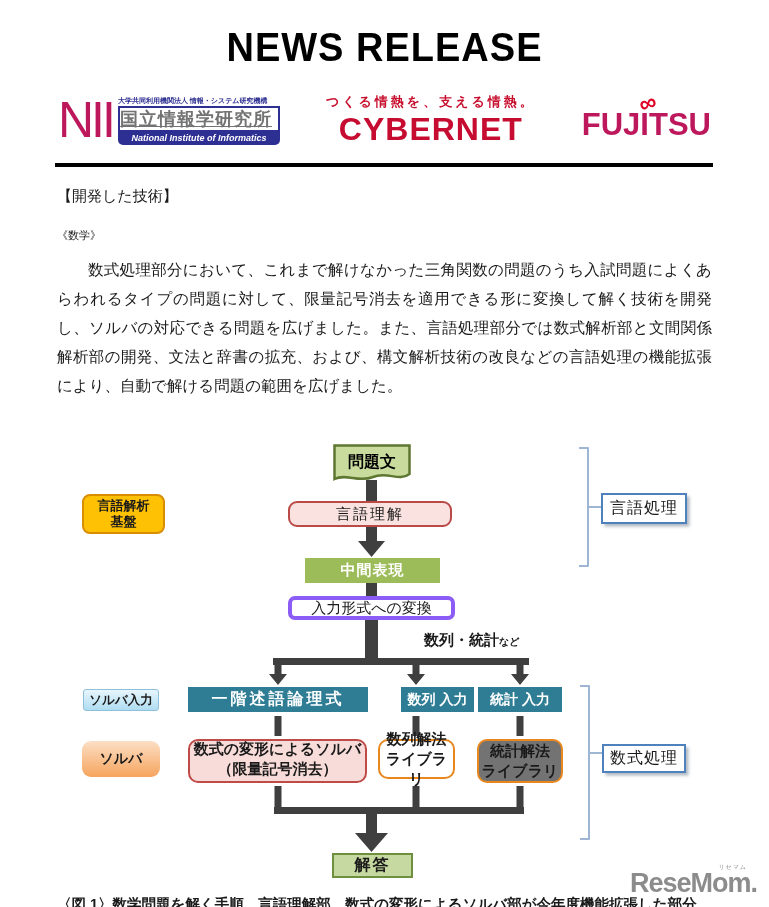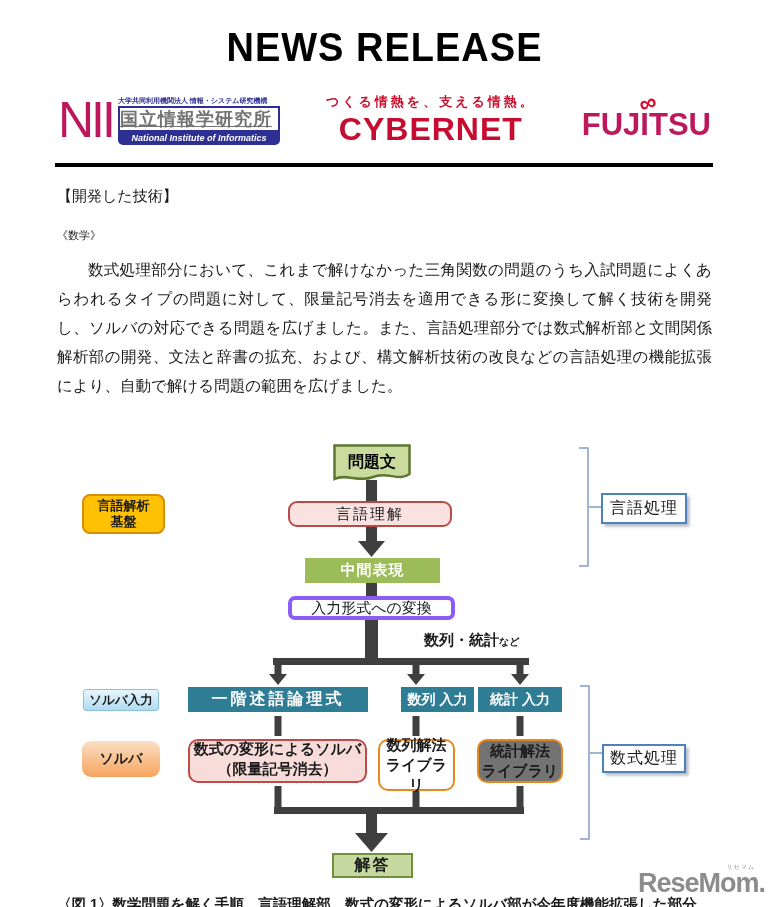--- a/index.html
+++ b/index.html
@@ -58,31 +58,31 @@
   .bl { position:absolute; top:195px; height:20px; font-weight:bold; font-size:15px; }
   .bl-left { left:145px; width:202px; text-align:right; }
   .bl-right { left:424px; width:160px; text-align:left; }
   .bl .suffix { font-size:10px; }
   .teal { background:#2E7D95; color:#fff; }
   .nd-ikkai { left:188px; top:251px; width:180px; height:25px; font-size:16px; letter-spacing:3px; }
   .nd-sin { left:380px; top:251px; width:73px; height:25px; font-size:14px;margin-left:21px; }
   .nd-tin { left:478px; top:251px; width:84px; height:25px; font-size:14px; }
   .lb-sinput { left:83px; top:253px; width:76px; height:22px; background:linear-gradient(#E8F6FD,#AFDCF1); border:1px solid #8FC0DB; border-radius:3px; font-size:12.5px; }
   .nd-solver-main { left:188px; top:303px; width:179px; height:44px; background:#F8DCD9; border:2.5px solid #BE4B48; border-radius:10px; flex-direction:column; font-size:15px; line-height:20px;font-family:Liberation Mono, monospace; }
-  .nd-slib { left:378px; top:303px; width:77px; height:52px; background:#fff; border:2.5px solid #E8871E; border-radius:10px; flex-direction:column; font-size:15px; line-height:20px; }
+  .nd-slib { left:378px; top:303px; width:77px; height:40px; background:#fff; border:2.5px solid #E8871E; border-radius:10px; flex-direction:column; font-size:15px; line-height:20px; }
   .nd-tlib { left:477px; top:303px; width:86px; height:44px; background:#737373; border:2.5px solid #E8871E; border-radius:10px; flex-direction:column; font-size:15px; line-height:20px; }
   .lb-solver { left:82px; top:305px; width:78px; height:36px; background:linear-gradient(#FCDFC5,#F6A45D); border-radius:9px; font-size:14px; }
   .nd-kaito { left:332px; top:417px; width:81px; height:25px; background:#C6D9A0; border:2px solid #6E8F3D; font-size:16px; letter-spacing:2px; }
   .gl { background:#fff; border:2px solid #4F81BD; box-shadow:2.5px 2.5px 3px rgba(110,125,140,.55); font-weight:normal; font-size:16px; letter-spacing:1px; }
   .gl-top { left:601px; top:57px; width:86px; height:31px; }
   .gl-bottom { left:602px; top:308px; width:84px; height:29px; }
 
   
   .caption { margin:4px 57px 0 57px; font-size:14.5px; font-weight:bold; }
-  .footer { position:absolute; right:4px; bottom:8px;margin-top:37px; }
+  .footer { position:absolute; right:12px; bottom:8px;margin-top:37px; }
   .resemom { position:relative; display:inline-block; color:#8C8C8C; font-size:27px; font-weight:900; letter-spacing:-1px; }
   .resemom-ruby { position:absolute; top:-5px; right:10px; font-size:6px; font-weight:normal; letter-spacing:1px; color:#8C8C8C; }
 </style>
 </head>
 <body>
 
 <div class="page">
 
   <div class="title">NEWS RELEASE</div>
 

